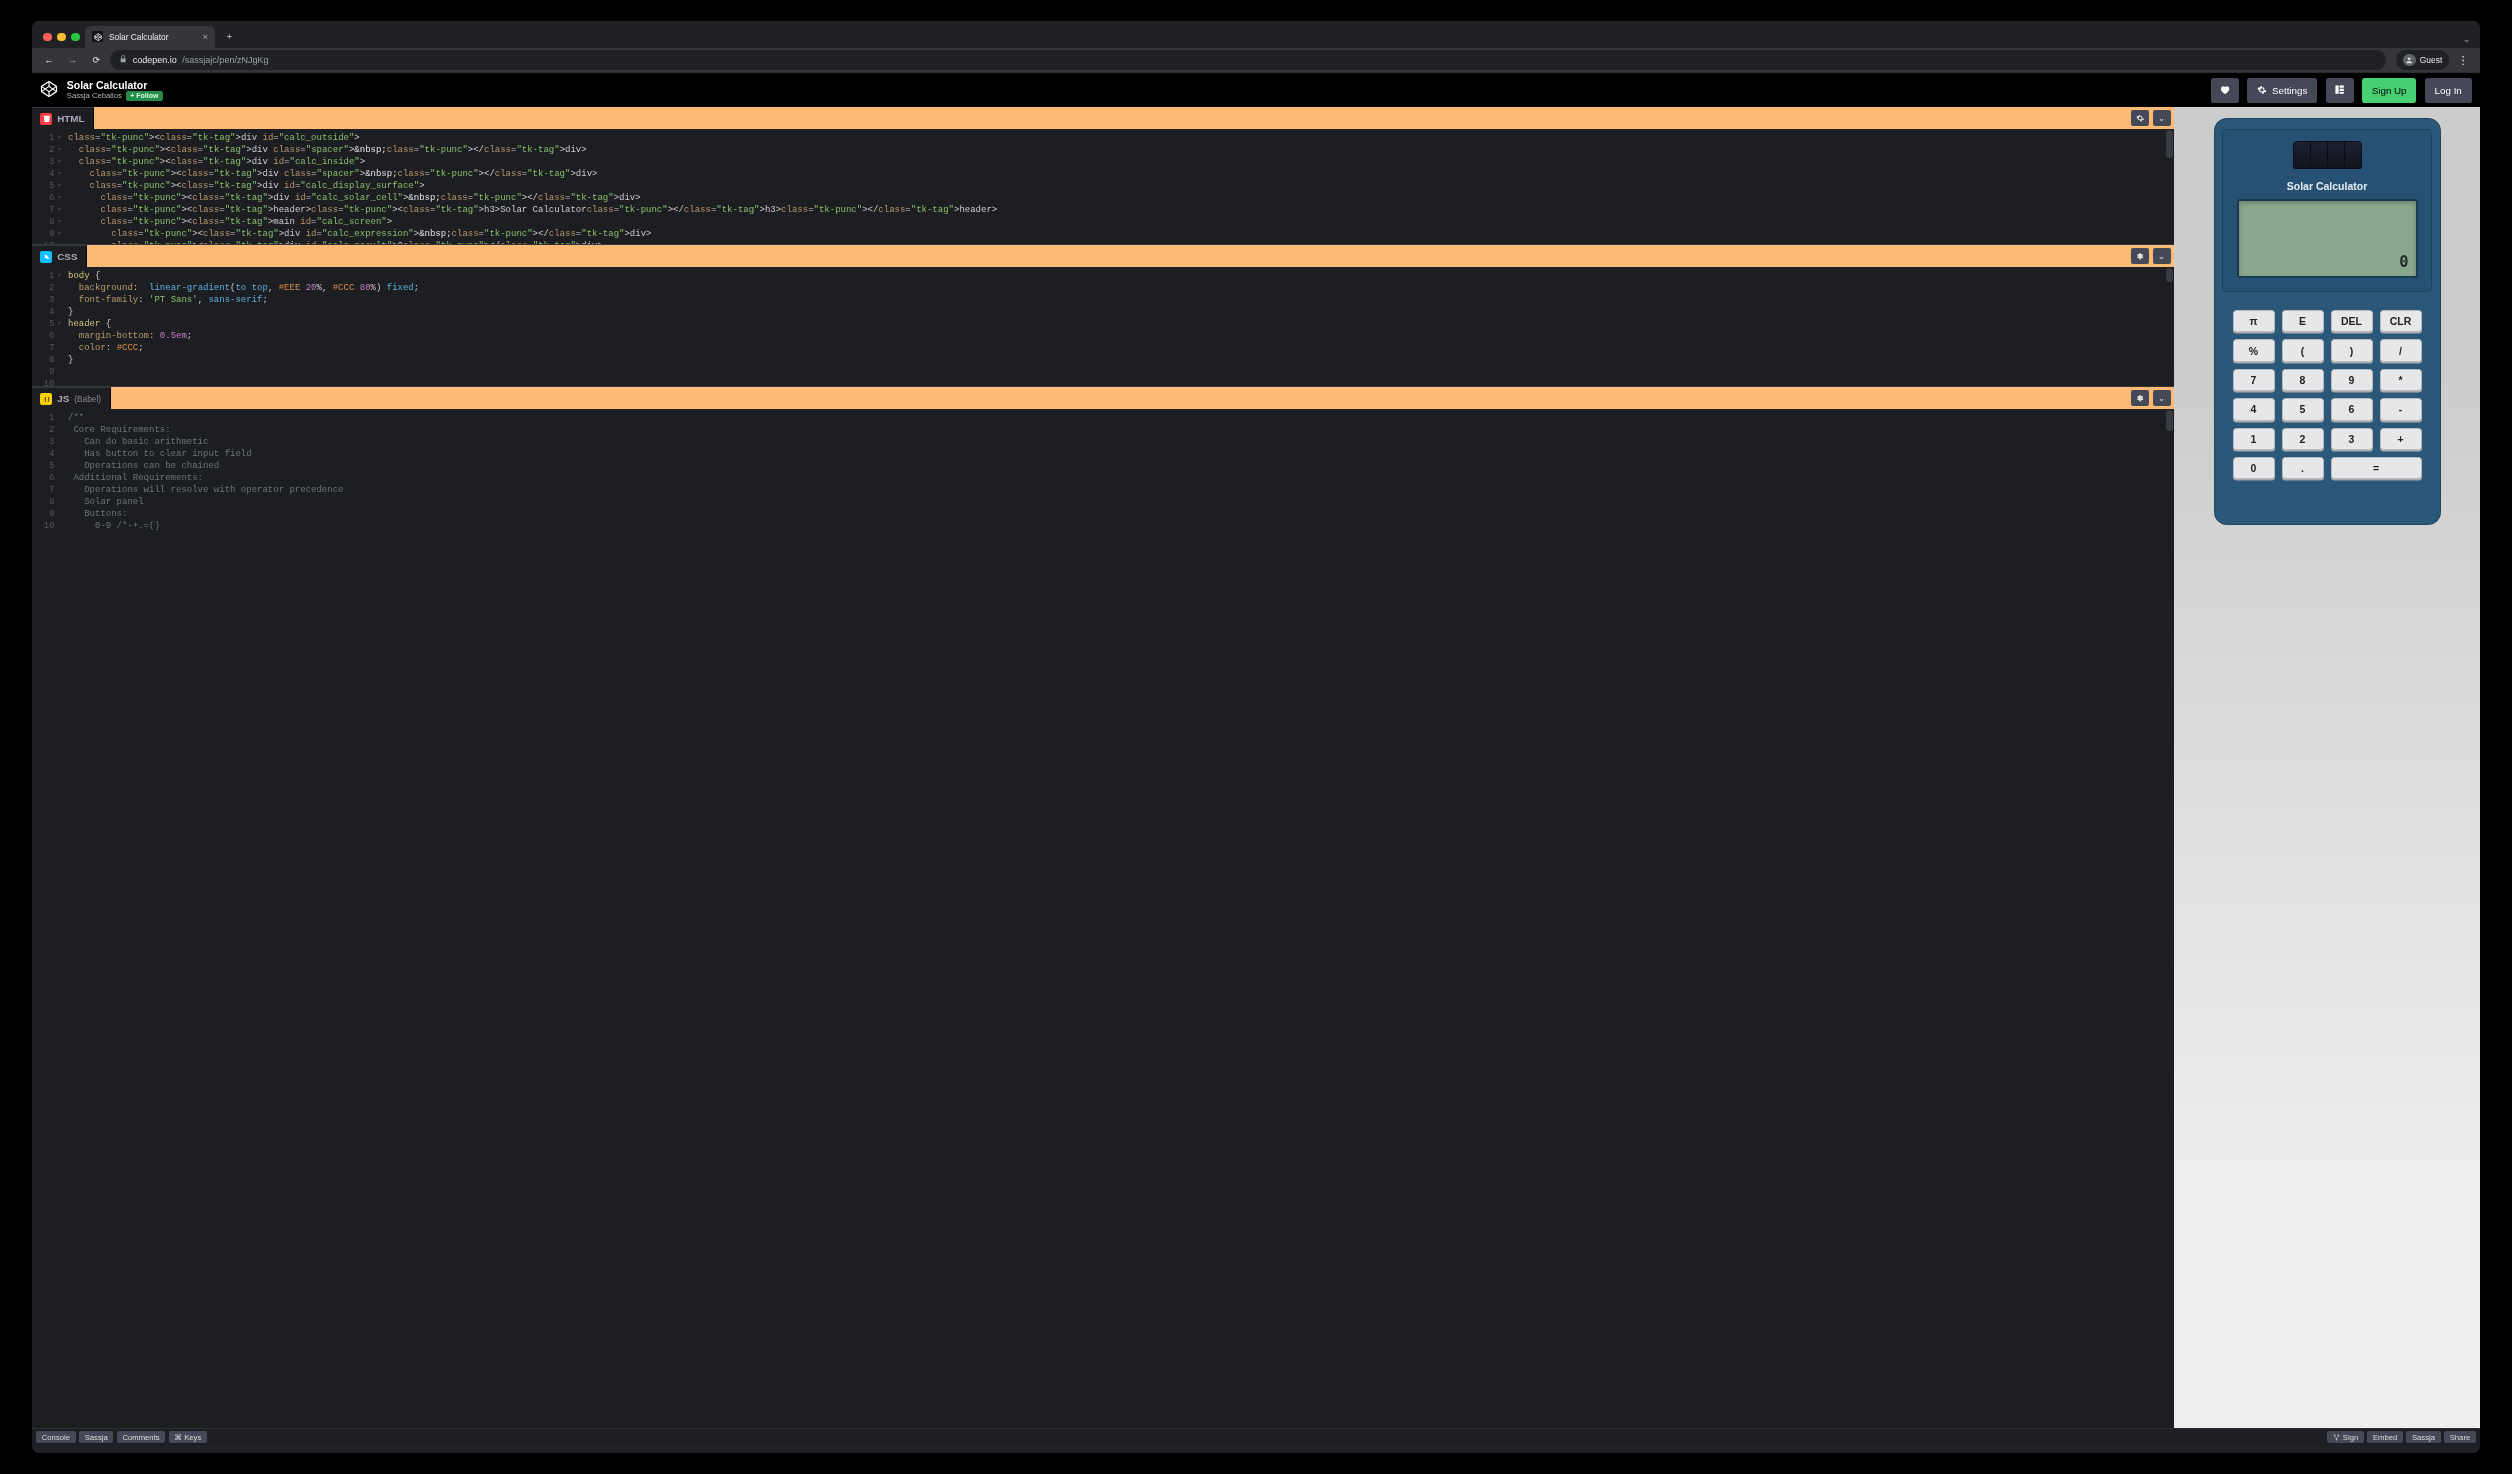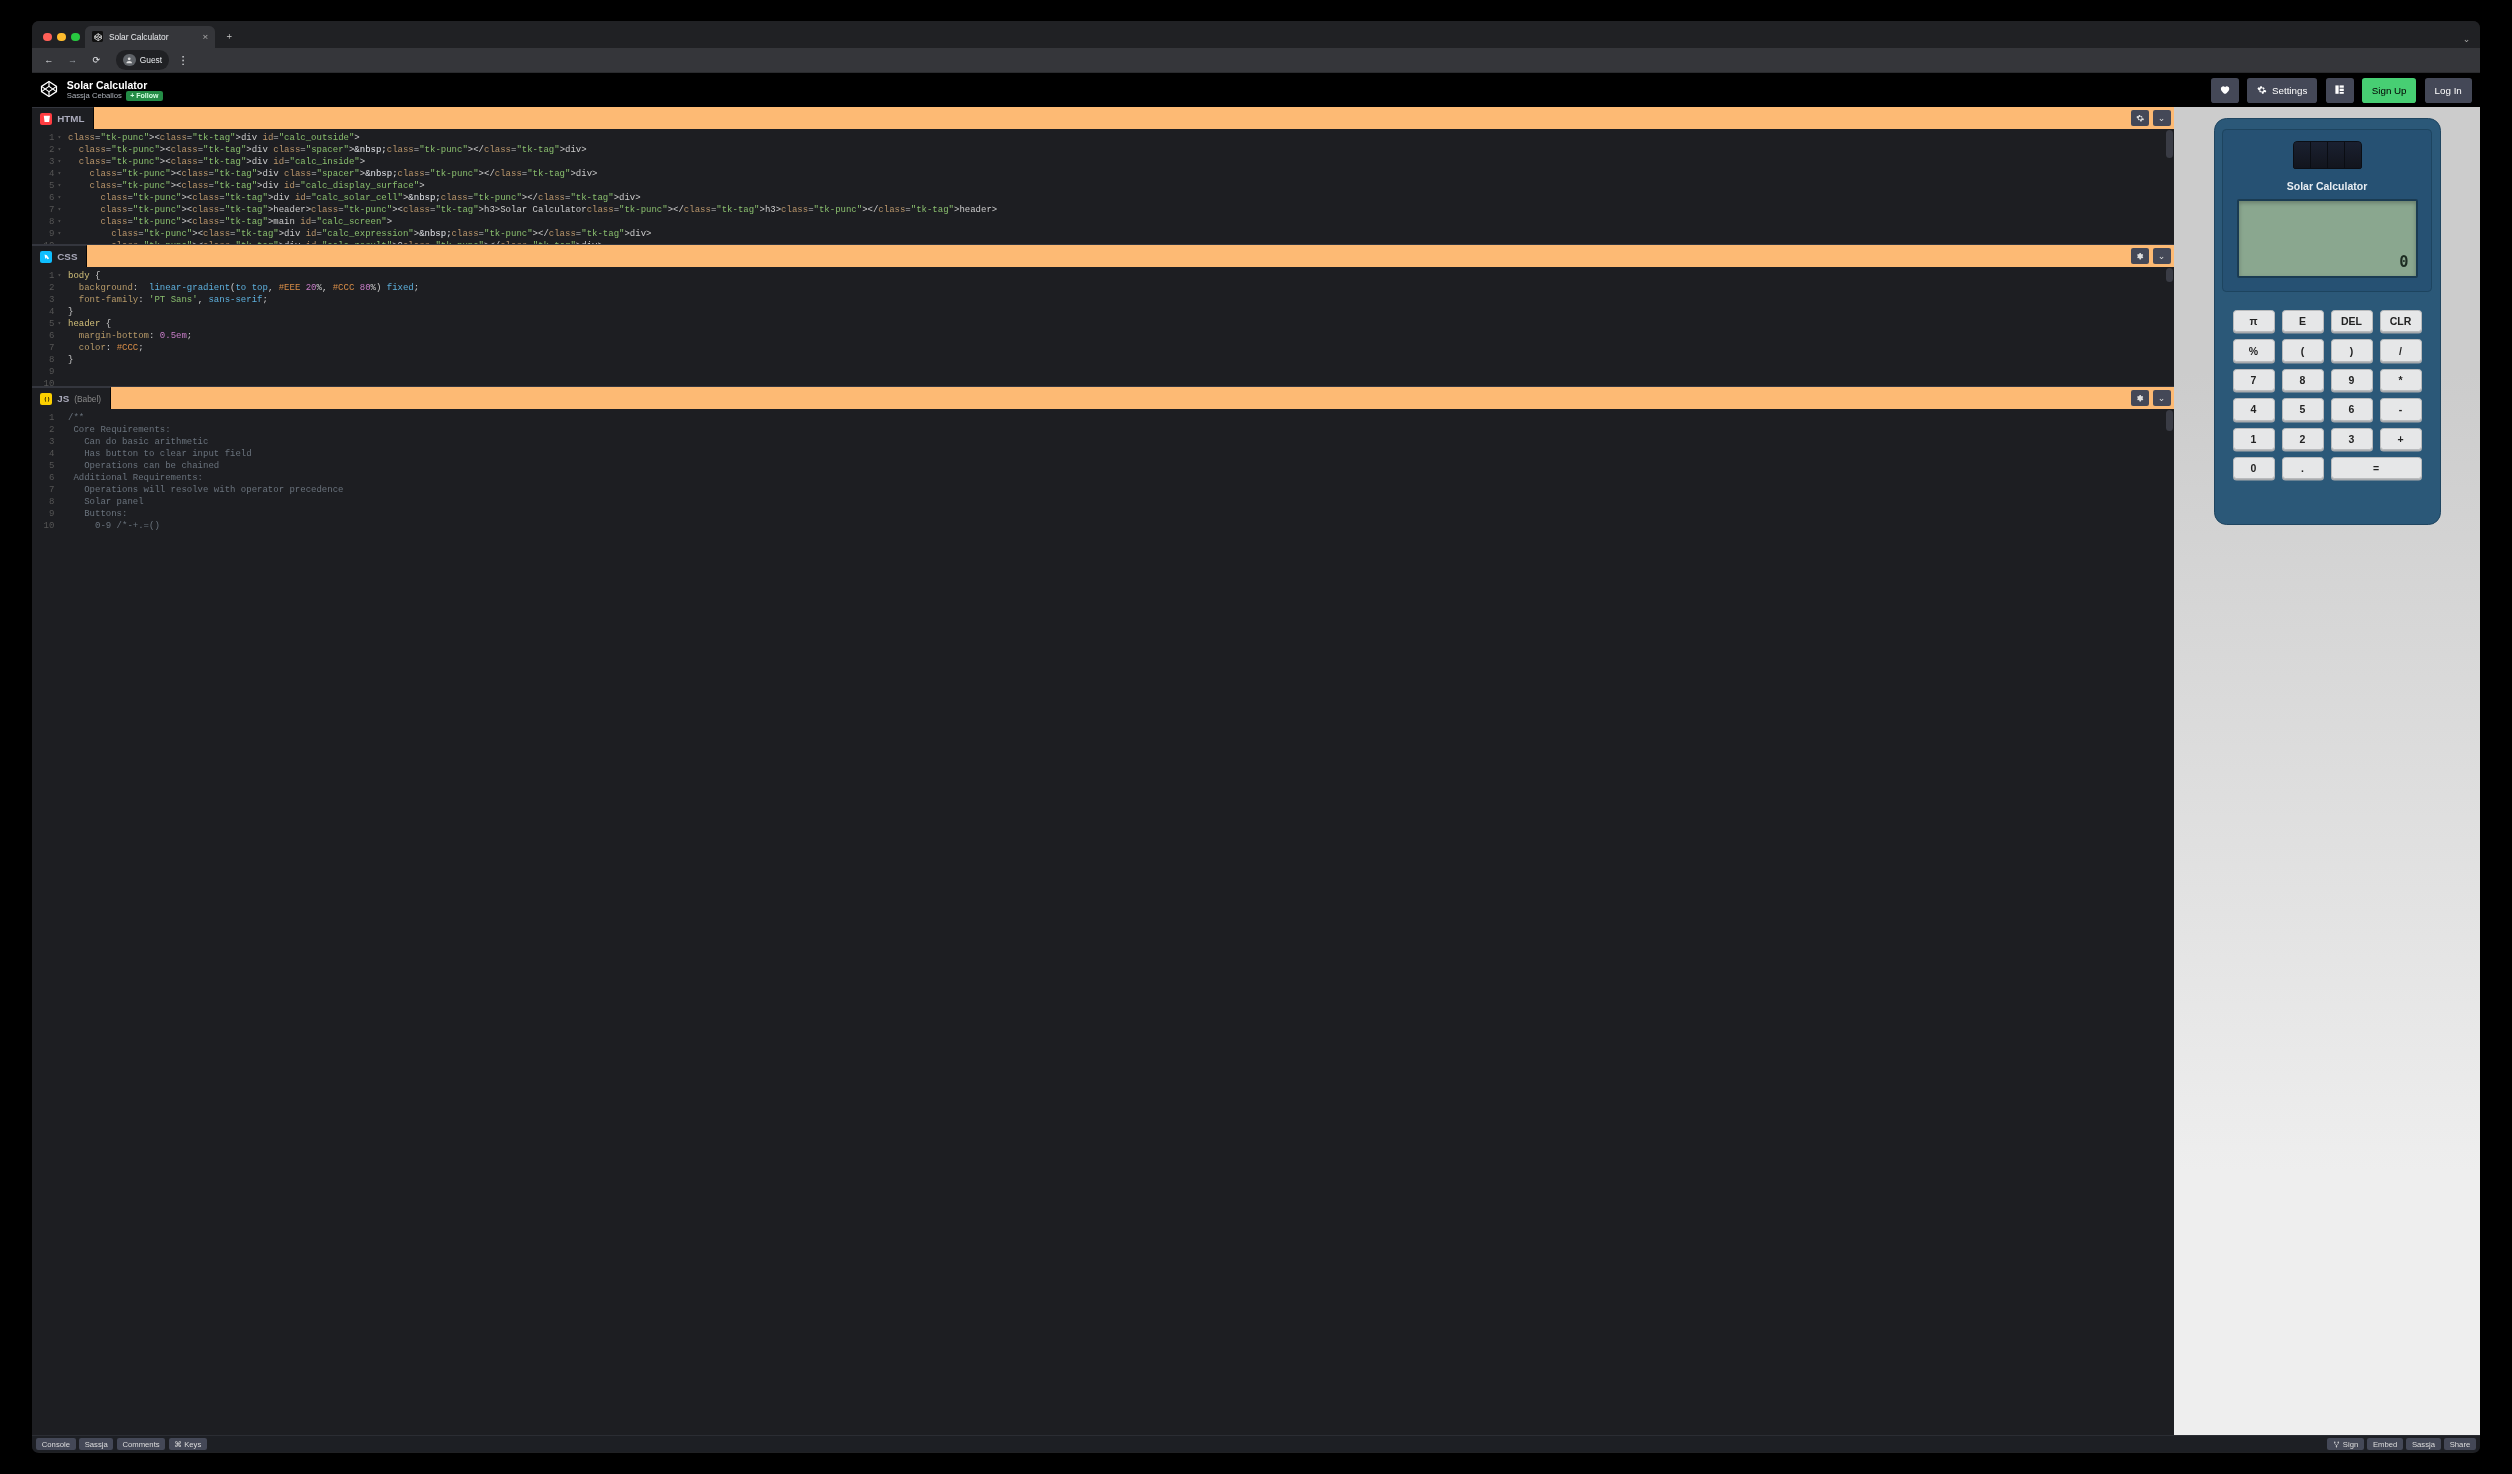--- a/index.html
+++ b/index.html
@@ -145,21 +145,21 @@
 .solar div:last-child{border-right:none;}
 .calc-title{color:#e8edf2;font-weight:700;margin:11.2px 0 7px;font-size:10.5px;}
 .screen{width:181px;height:79px;background:#8aa78f;border-radius:2.1px;border:2.8px solid #1a3b52;box-shadow:inset 0 2.1px 4.2px rgba(0,0,0,.25);display:flex;flex-direction:column;justify-content:flex-end;align-items:flex-end;padding:5.6px 7px;color:#1d2c22;font-family:Consolas,monospace;}
 .screen .expr{font-size:9px;min-height:11.2px;}
 .screen .res{font-size:15.4px;font-weight:700;}
 .keys{margin-top:18px;display:grid;grid-template-columns:repeat(4,42px);grid-auto-rows:22.4px;gap:7px;}
 .key{background:#e6e7e8;border-radius:3.5px;border:0.7px solid #b9bbbd;box-shadow:0 1.4px 0 #a9abae;display:flex;align-items:center;justify-content:center;font-weight:700;color:#222;font-size:10.5px;cursor:pointer;}
 .key.wide{grid-column:span 2;}
 
 
-.footer{position:absolute;left:0;right:0;bottom:1px;height:17px;background:#1d1f24;display:flex;align-items:center;padding:0 4.2px;gap:3.5px;border-top:0.7px solid #2b2d33;}
+.footer{position:absolute;left:0;right:0;bottom:8px;height:17px;background:#1d1f24;display:flex;align-items:center;padding:0 4.2px;gap:3.5px;border-top:0.7px solid #2b2d33;}
 .fbtn{height:12.6px;background:#444857;border-radius:2.1px;color:#ddd;font-size:7.7px;padding:0 5.6px;display:flex;align-items:center;gap:2.8px;cursor:pointer;}
 .footer .flex{flex:1;}
 </style>
 </head>
 <body>
 
 <div class="browser">
 
   <div class="tab-strip">
     <div class="traffic">
@@ -183,20 +183,29 @@
       <span class="close">×</span>
     </div>
     <div class="newtab">＋</div>
     <div class="chev">⌄</div>
   </div>
 
   <div class="addr-bar">
     <div class="nav-btn enabled">←</div>
     <div class="nav-btn">→</div>
     <div class="nav-btn enabled">⟳</div>
+    <div class="url-field">
+      <span class="secure">
+        <svg width="8.4" height="8.4" viewBox="0 0 24 24" fill="#9aa0a6">
+            <path d="M6 10V7a6 6 0 1112 0v3h1v11H5V10h1zm2 0h8V7a4 4 0 10-8 0v3z"></path>
+          </svg>
+      </span>
+      <span class="host">codepen.io</span>
+        <span>/sassjajc/pen/zNJgKg</span>
+    </div>
     <div class="guest-chip">
       <span class="avatar">
         <svg width="8.4" height="8.4" viewBox="0 0 24 24" fill="#ddd">
             <circle cx="12" cy="8" r="4"></circle>
             <path d="M4 20c0-4 4-6 8-6s8 2 8 6v1H4v-1z"></path>
           </svg>
       </span>
       <span>Guest</span>
     </div>
     <div class="menu-dots">⋮</div>

